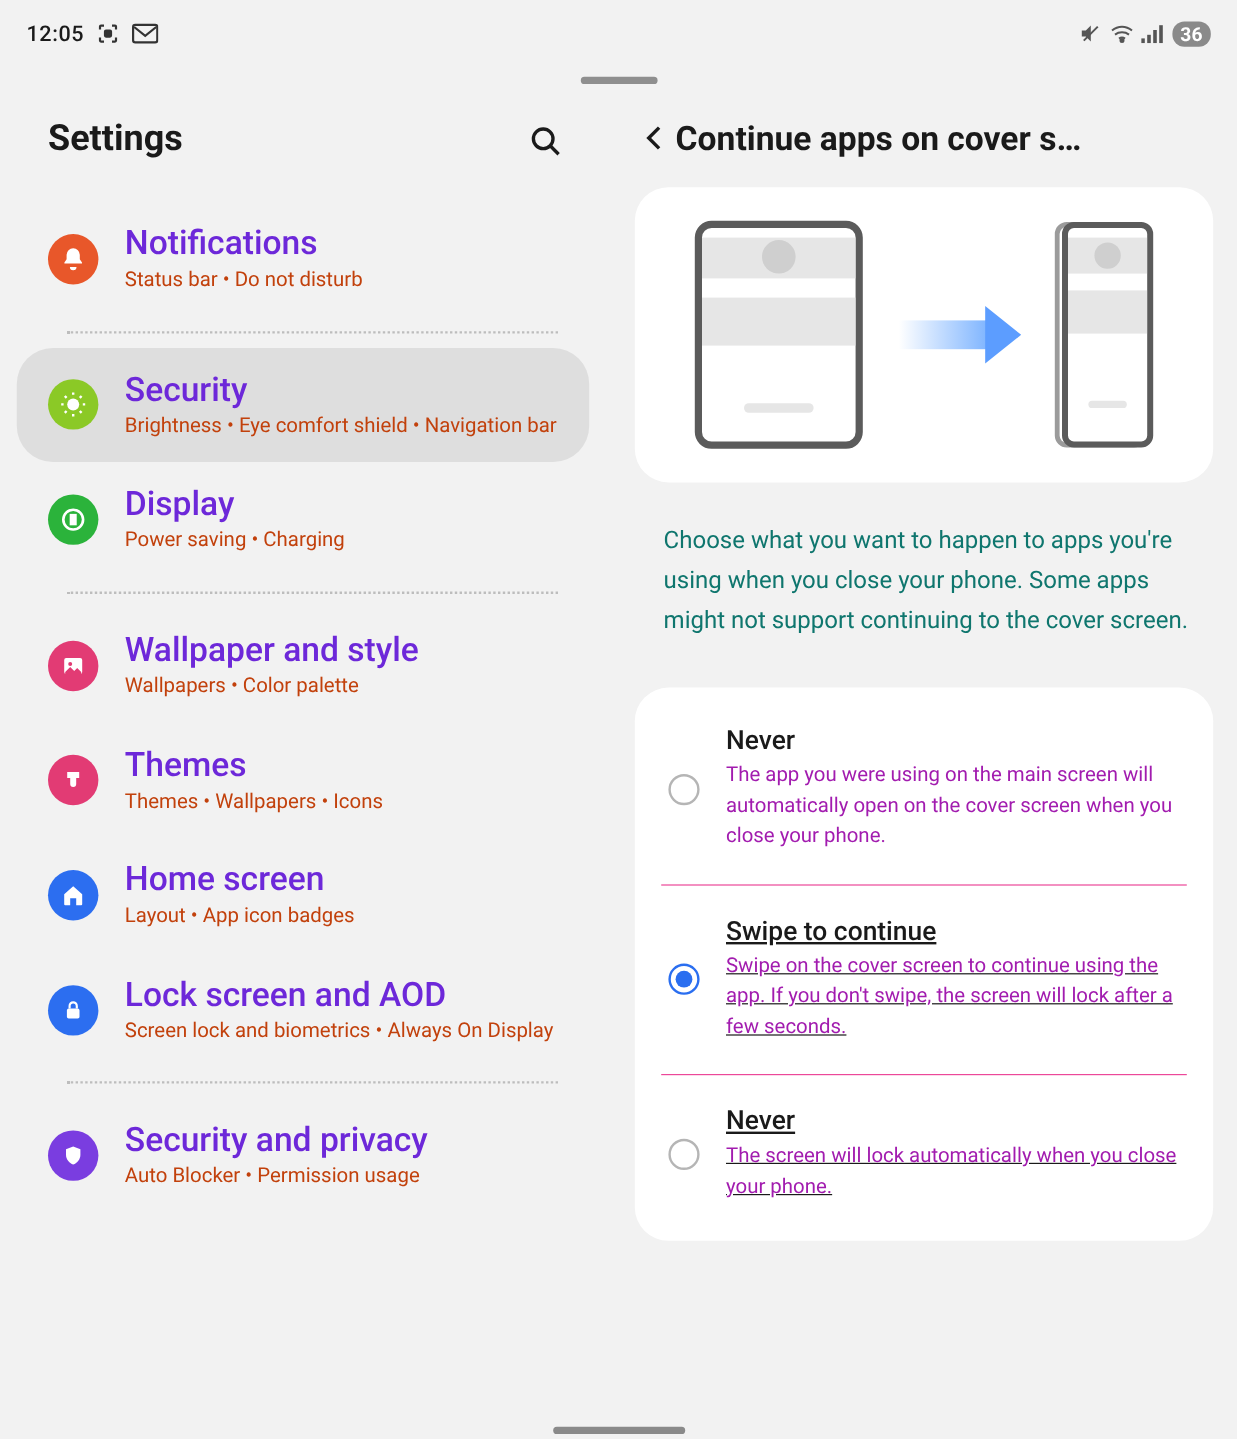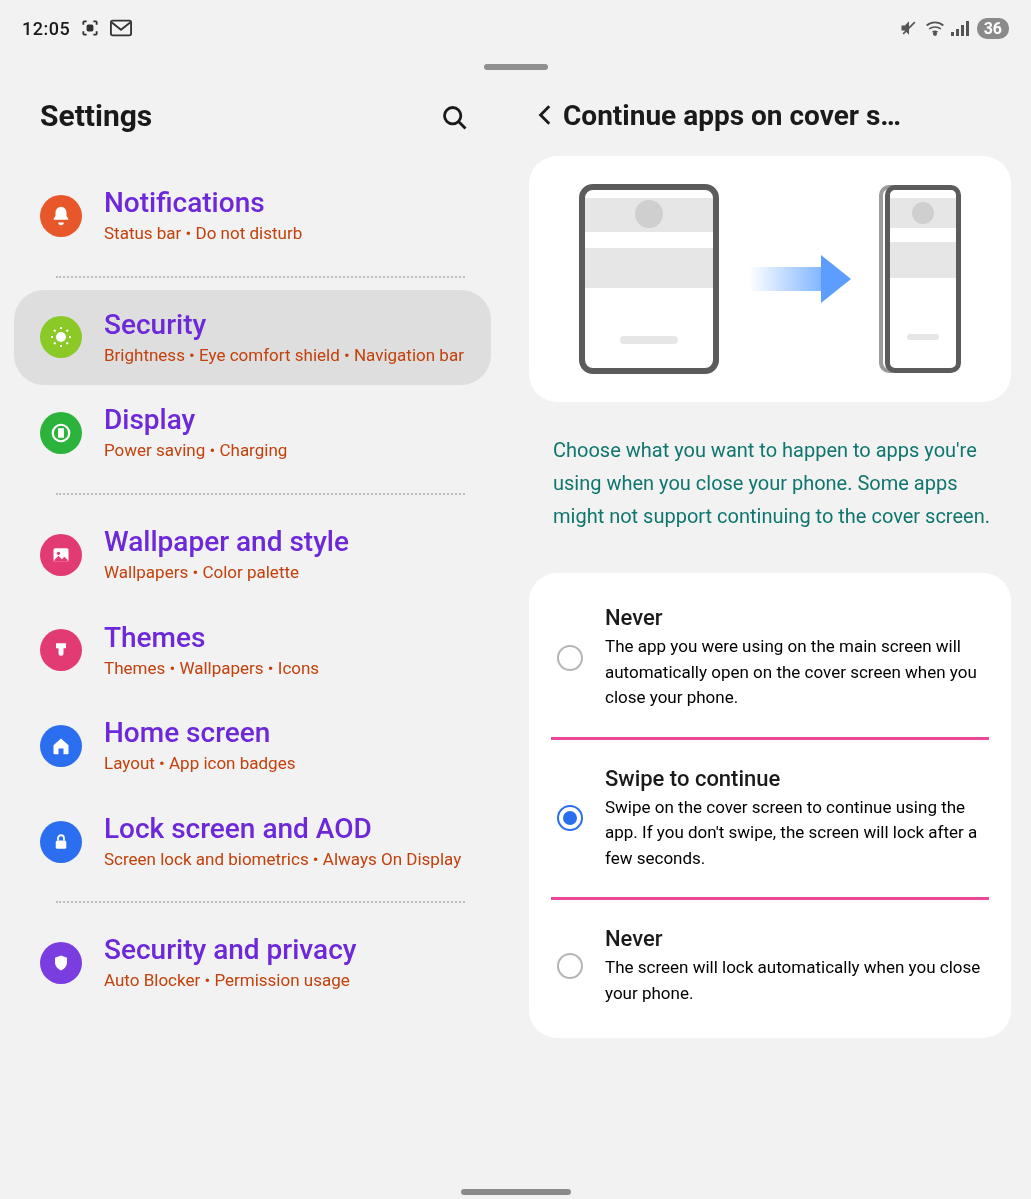--- a/index.html
+++ b/index.html
@@ -123,33 +123,33 @@
 
   .options-card {
     background: #fff; border-radius: 28px;
     padding: 6px 22px;
   }
   .option {
     display: flex; align-items: center; gap: 22px;
     padding: 26px 6px;
     cursor: pointer;
   }
-  .option + .option { border-top: 3px solid #ec4899; }
+  .option + .option { border-top: 1px solid #ec4899; text-decoration: underline; }
   .radio {
     width: 26px; height: 26px; border-radius: 50%;
     border: 2px solid #b5b5b5; flex-shrink: 0;
     display:flex; align-items:center; justify-content:center;
   }
   .radio.checked { border-color: #2a6ef0; }
   .radio.checked::after {
     content:""; width:14px; height:14px; border-radius:50%; background:#2a6ef0;
   }
   .option-text { display:flex; flex-direction:column; gap:4px; }
   .option-title { font-size: 22px; font-weight: 500; }
-  .option-desc { font-size: 17px; color: #000000; line-height:1.5; }
+  .option-desc { font-size: 17px; color: #a21caf; line-height:1.5; }
 
   .navbar-handle {
     position:absolute; bottom:4px; left:50%; transform:translateX(-50%);
     width:110px; height:6px; background:#8a8a8a; border-radius:3px;
   }
 
   svg { display:block; }
 </style>
 </head>
 <body>

